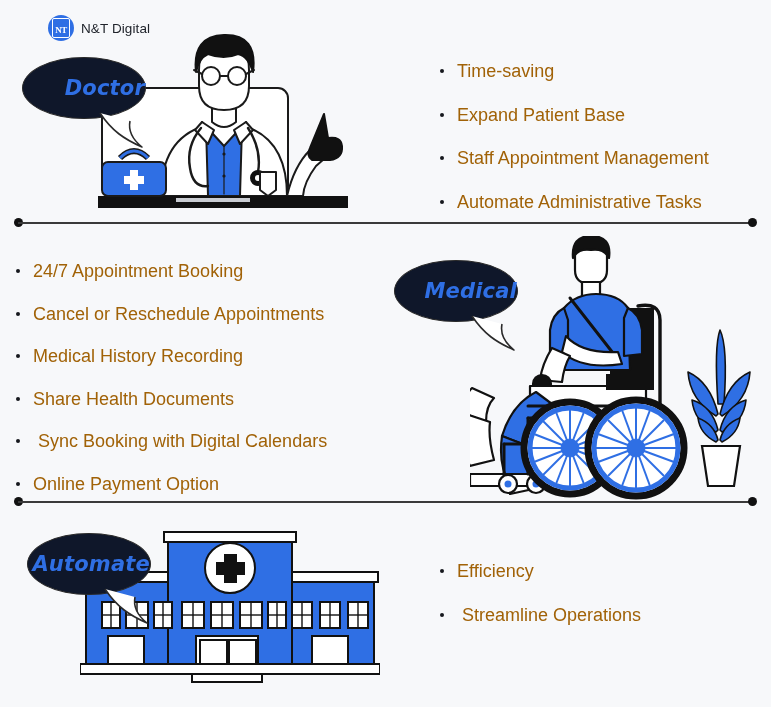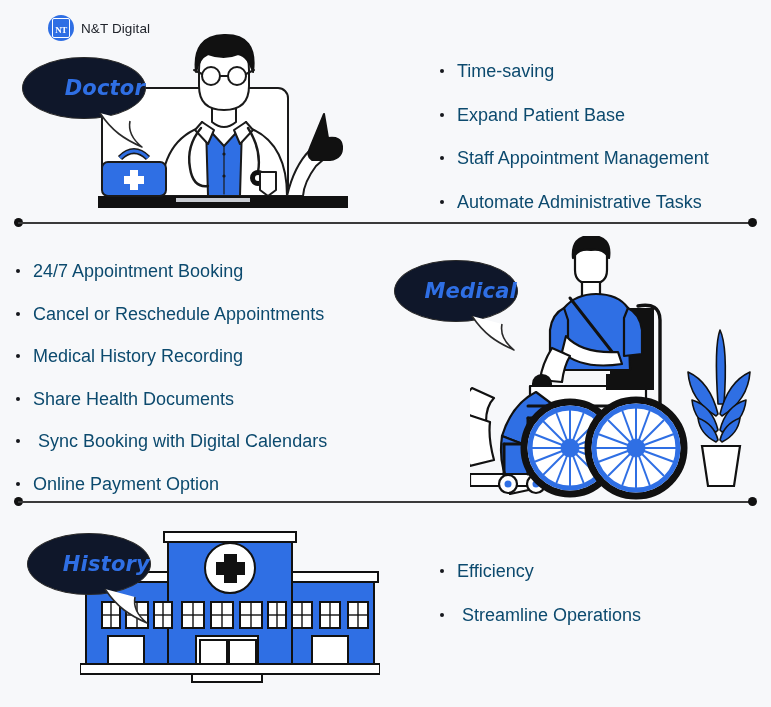--- a/index.html
+++ b/index.html
@@ -37,21 +37,21 @@
   .divider .dot { position:absolute; top:1px; width:9px; height:9px; border-radius:50%; background:#111; }
   .divider .dot.l { left:0; }
   .divider .dot.r { right:0; }
   #divider-1 { top:217px; }
   #divider-2 { top:496px; }
 
   
   ul.blist { list-style:none; margin:0; padding:0; position:absolute; }
   ul.blist li {
     position:relative; padding-left:19px;
-    font-size:18px; color:#0c4a6e; line-height:1.25;
+    font-size:18px; color:#a16207; line-height:1.25;
     white-space:pre;
   }
   ul.blist li::before {
     content:""; position:absolute; left:2px; top:9px;
     width:4.4px; height:4.4px; border-radius:50%; background:#16181d;
   }
   #doctor-list { left:438px; top:60px; }
   #doctor-list li { margin-bottom:21px; }
   #patient-list { left:14px; top:260px; }
   #patient-list li { margin-bottom:20px; }
@@ -351,21 +351,21 @@
     <div class="oval">
       <span class="label">Medical</span>
     </div>
     <svg class="tail" width="60" height="46" viewBox="0 0 60 46">
       <path d="M2 4 C14 22 26 30 44 38 C34 30 30 22 32 12" fill="#ffffff" stroke="#2a2a2a" stroke-width="1.6" stroke-linejoin="round"></path>
     </svg>
   </div>
 
   <div class="bubble" id="bubble-hospital">
     <div class="oval">
-      <span class="label">History</span>
+      <span class="label">Automate</span>
     </div>
     <svg class="tail" width="60" height="46" viewBox="0 0 60 46">
       <path d="M2 4 C14 22 26 30 44 38 C34 30 30 22 32 12" fill="#ffffff" stroke="#2a2a2a" stroke-width="1.6" stroke-linejoin="round"></path>
     </svg>
   </div>
 
   <ul class="blist" id="doctor-list">
     <li>Time-saving</li>
     <li>Expand Patient Base</li>
     <li>Staff Appointment Management</li>

